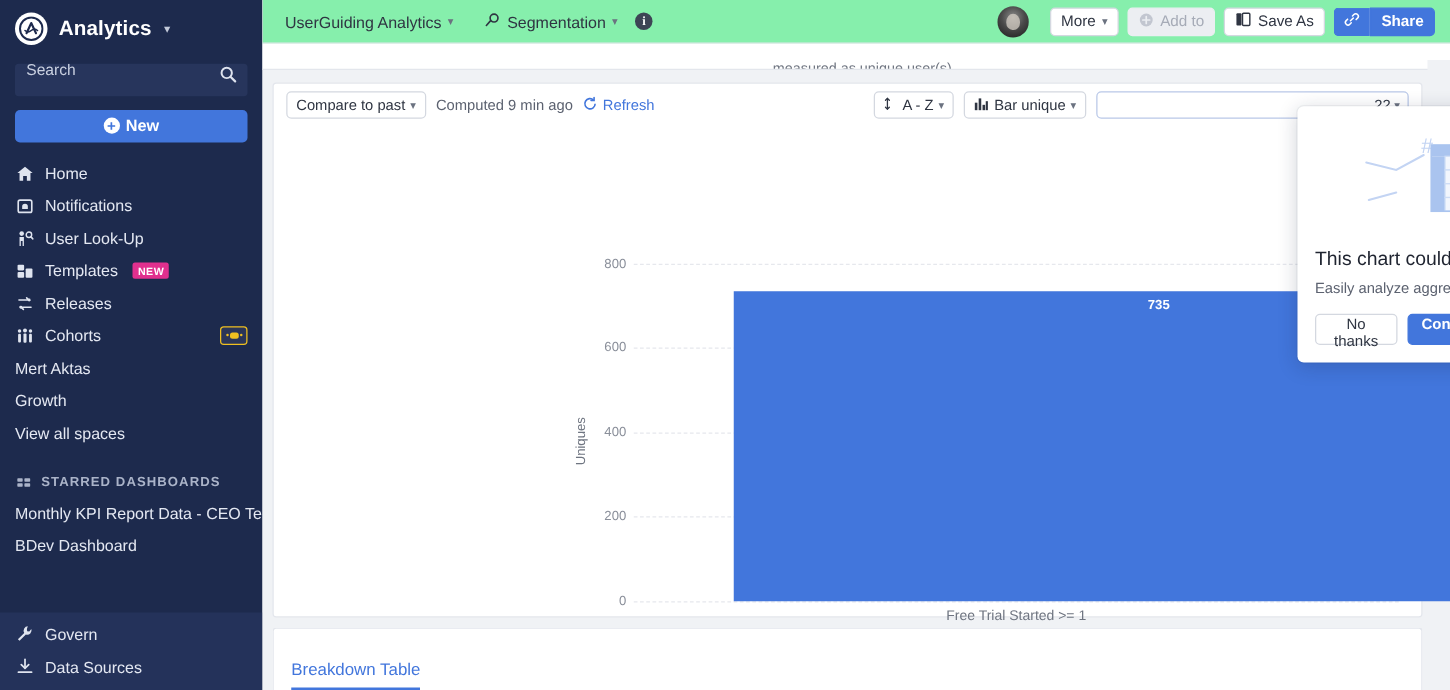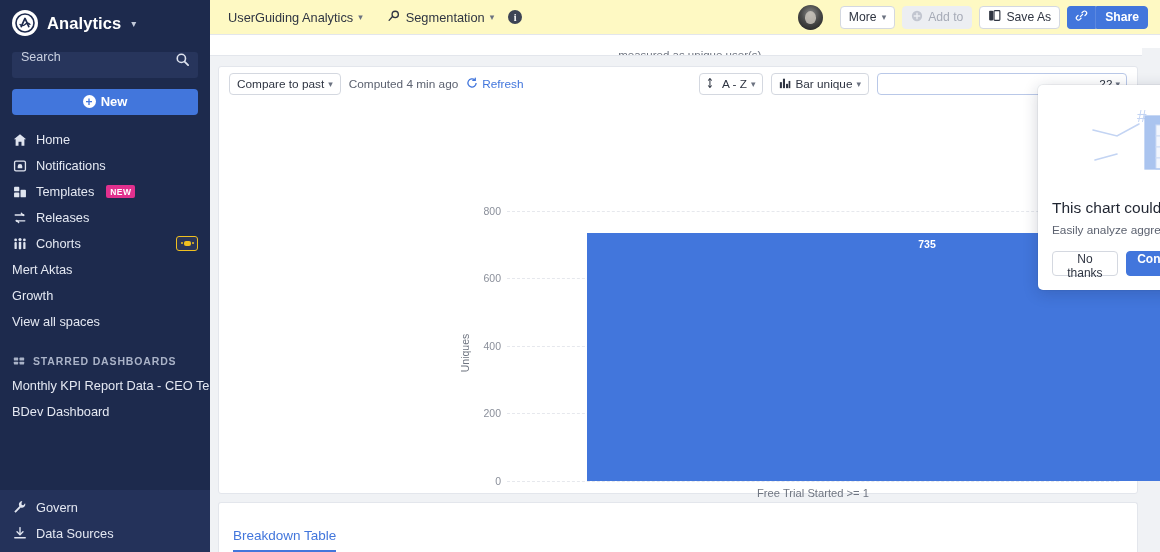--- a/index.html
+++ b/index.html
@@ -86,21 +86,21 @@
   }
   .sidebar-bottom {
     position: absolute; left: 0; bottom: 0; width: 210px;
     background: #24325a; padding: 4px 0 6px 0;
   }
 
   
   .main { flex: 1 1 auto; height: 552px; background: #f0f2f5; position: relative; overflow: hidden; }
 
   .topbar {
-    height: 35px; background: #fef9c3; border-bottom: 1px solid #e3e6ec;
+    height: 35px; background: #86efac; border-bottom: 1px solid #e3e6ec;
     display: flex; align-items: center; padding: 0 12px 0 18px; gap: 0;
   }
   .tb-item { display: flex; align-items: center; gap: 5px; font-size: 12.8px; color: #2f3542; cursor: pointer; }
   .tb-caret { font-size: 9px; color: #6b7280; }
   .tb-gap { width: 24px; }
   .tb-spacer { flex: 1 1 auto; }
   .info-icon {
     width: 14px; height: 14px; border-radius: 50%; background: #3d4455; color: #fff;
     font-size: 10px; font-weight: 700; display: flex; align-items: center; justify-content: center;
     margin-left: 14px; font-family: "Liberation Serif", serif;
@@ -261,20 +261,31 @@
       <div class="nav-item">
         <span class="ico">
           <svg width="14" height="14" viewBox="0 0 16 16" fill="none" stroke="currentColor" stroke-width="1.5">
               <rect x="1.8" y="2.4" width="12.4" height="11.2" rx="1.6"></rect>
               <path d="M5.4 10.6V8.3a2.6 2.6 0 0 1 5.2 0v2.3z" fill="currentColor" stroke="none"></path>
             </svg>
         </span>
         <span>Notifications</span>
       </div>
 
+      <div class="nav-item">
+        <span class="ico">
+          <svg width="14" height="14" viewBox="0 0 16 16">
+              <circle cx="5" cy="3.3" r="2.1" fill="currentColor"></circle>
+              <path d="M3 6.4h4v8.2H5.8V10H4.2v4.6H3z" fill="currentColor"></path>
+              <circle cx="11.6" cy="4.4" r="2.5" fill="none" stroke="currentColor" stroke-width="1.3"></circle>
+              <line x1="13.4" y1="6.3" x2="15.2" y2="8.1" stroke="currentColor" stroke-width="1.5" stroke-linecap="round"></line>
+            </svg>
+        </span>
+        <span>User Look-Up</span>
+      </div>
 
       <div class="nav-item">
         <span class="ico">
           <svg width="14" height="14" viewBox="0 0 16 16" fill="currentColor">
               <rect x="1.2" y="2" width="6" height="5.2" rx="1"></rect>
               <rect x="1.2" y="8.6" width="6" height="5.4" rx="1"></rect>
               <rect x="8.6" y="5.4" width="6.2" height="8.6" rx="1"></rect>
             </svg>
         </span>
         <span>Templates</span>
@@ -422,21 +433,21 @@
 
     <div class="right-rail"></div>
 
     <div class="card">
 
       <div class="card-toolbar">
         <div class="tbtn">
           <span>Compare to past</span>
           <span class="tb-caret">▾</span>
         </div>
-        <span class="muted-txt">Computed 4 min ago</span>
+        <span class="muted-txt">Computed 9 min ago</span>
         <span class="refresh-link">
           <span>
             <svg width="12" height="12" viewBox="0 0 14 14" fill="none" stroke="#4276dc" stroke-width="1.5">
                 <path d="M11.8 7a4.8 4.8 0 1 1-1.5-3.5"></path>
                 <path d="M10.8 1.2v2.8H8" stroke-linecap="round"></path>
               </svg>
           </span>
           <span>Refresh</span>
         </span>
 

